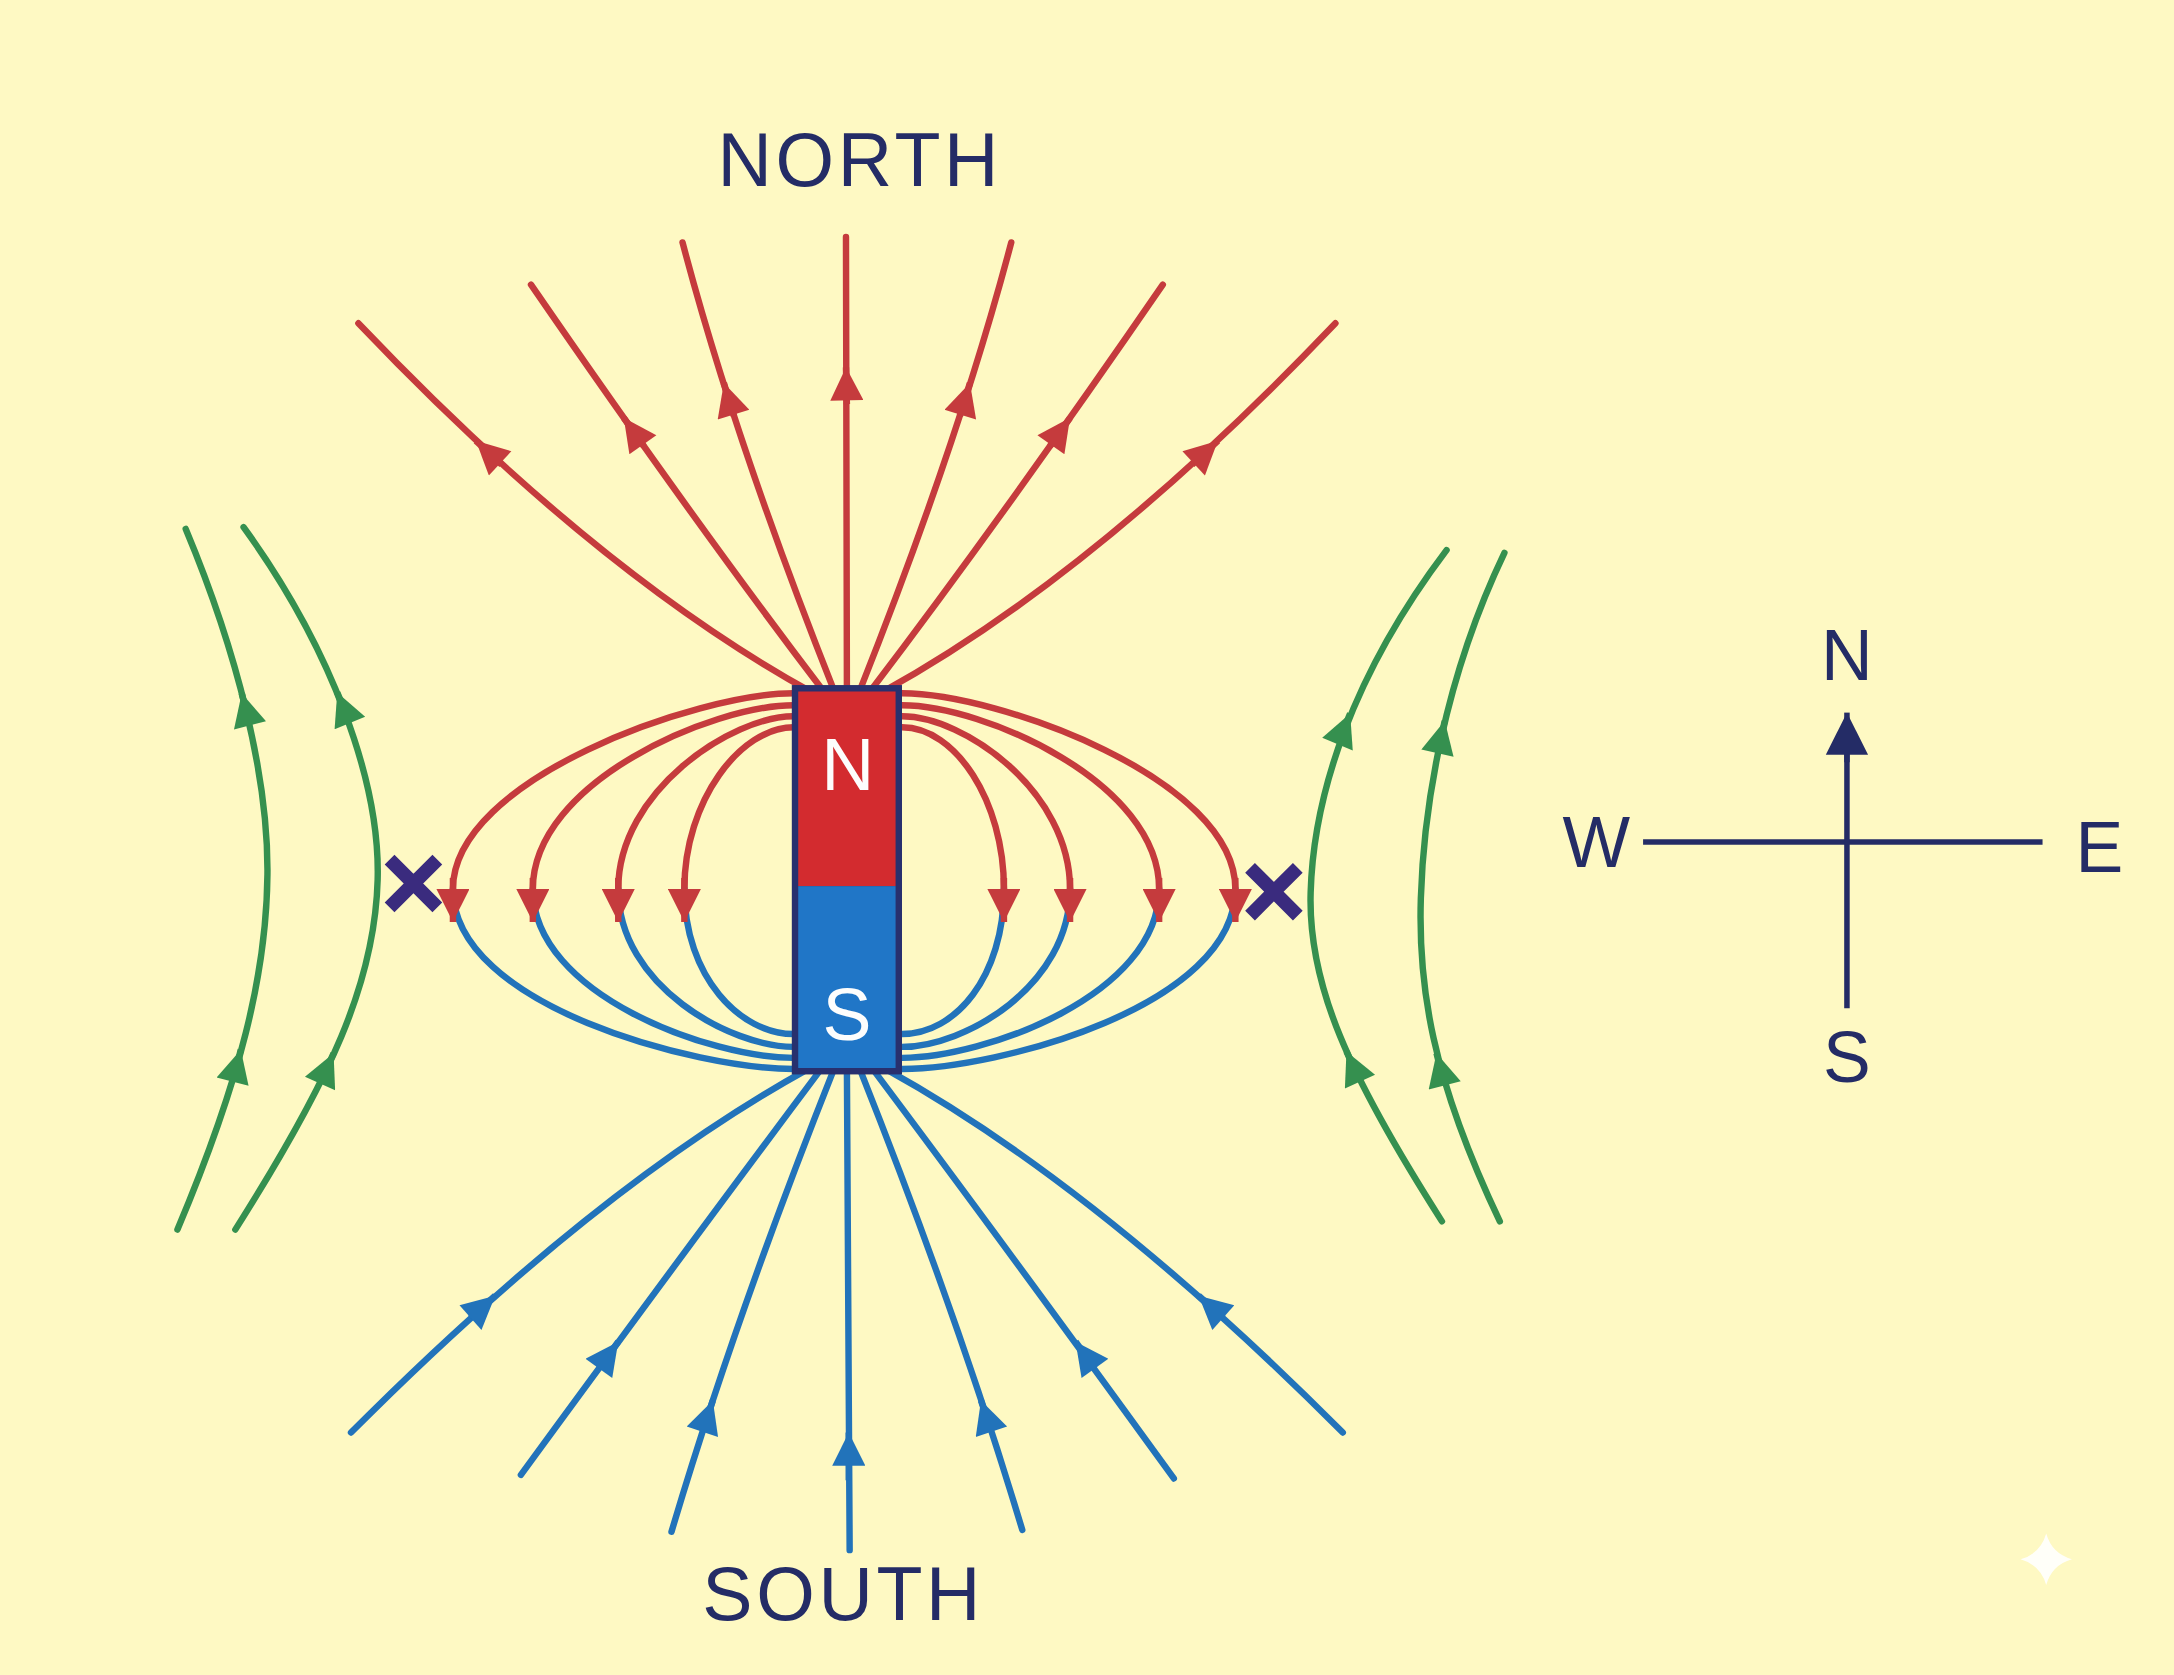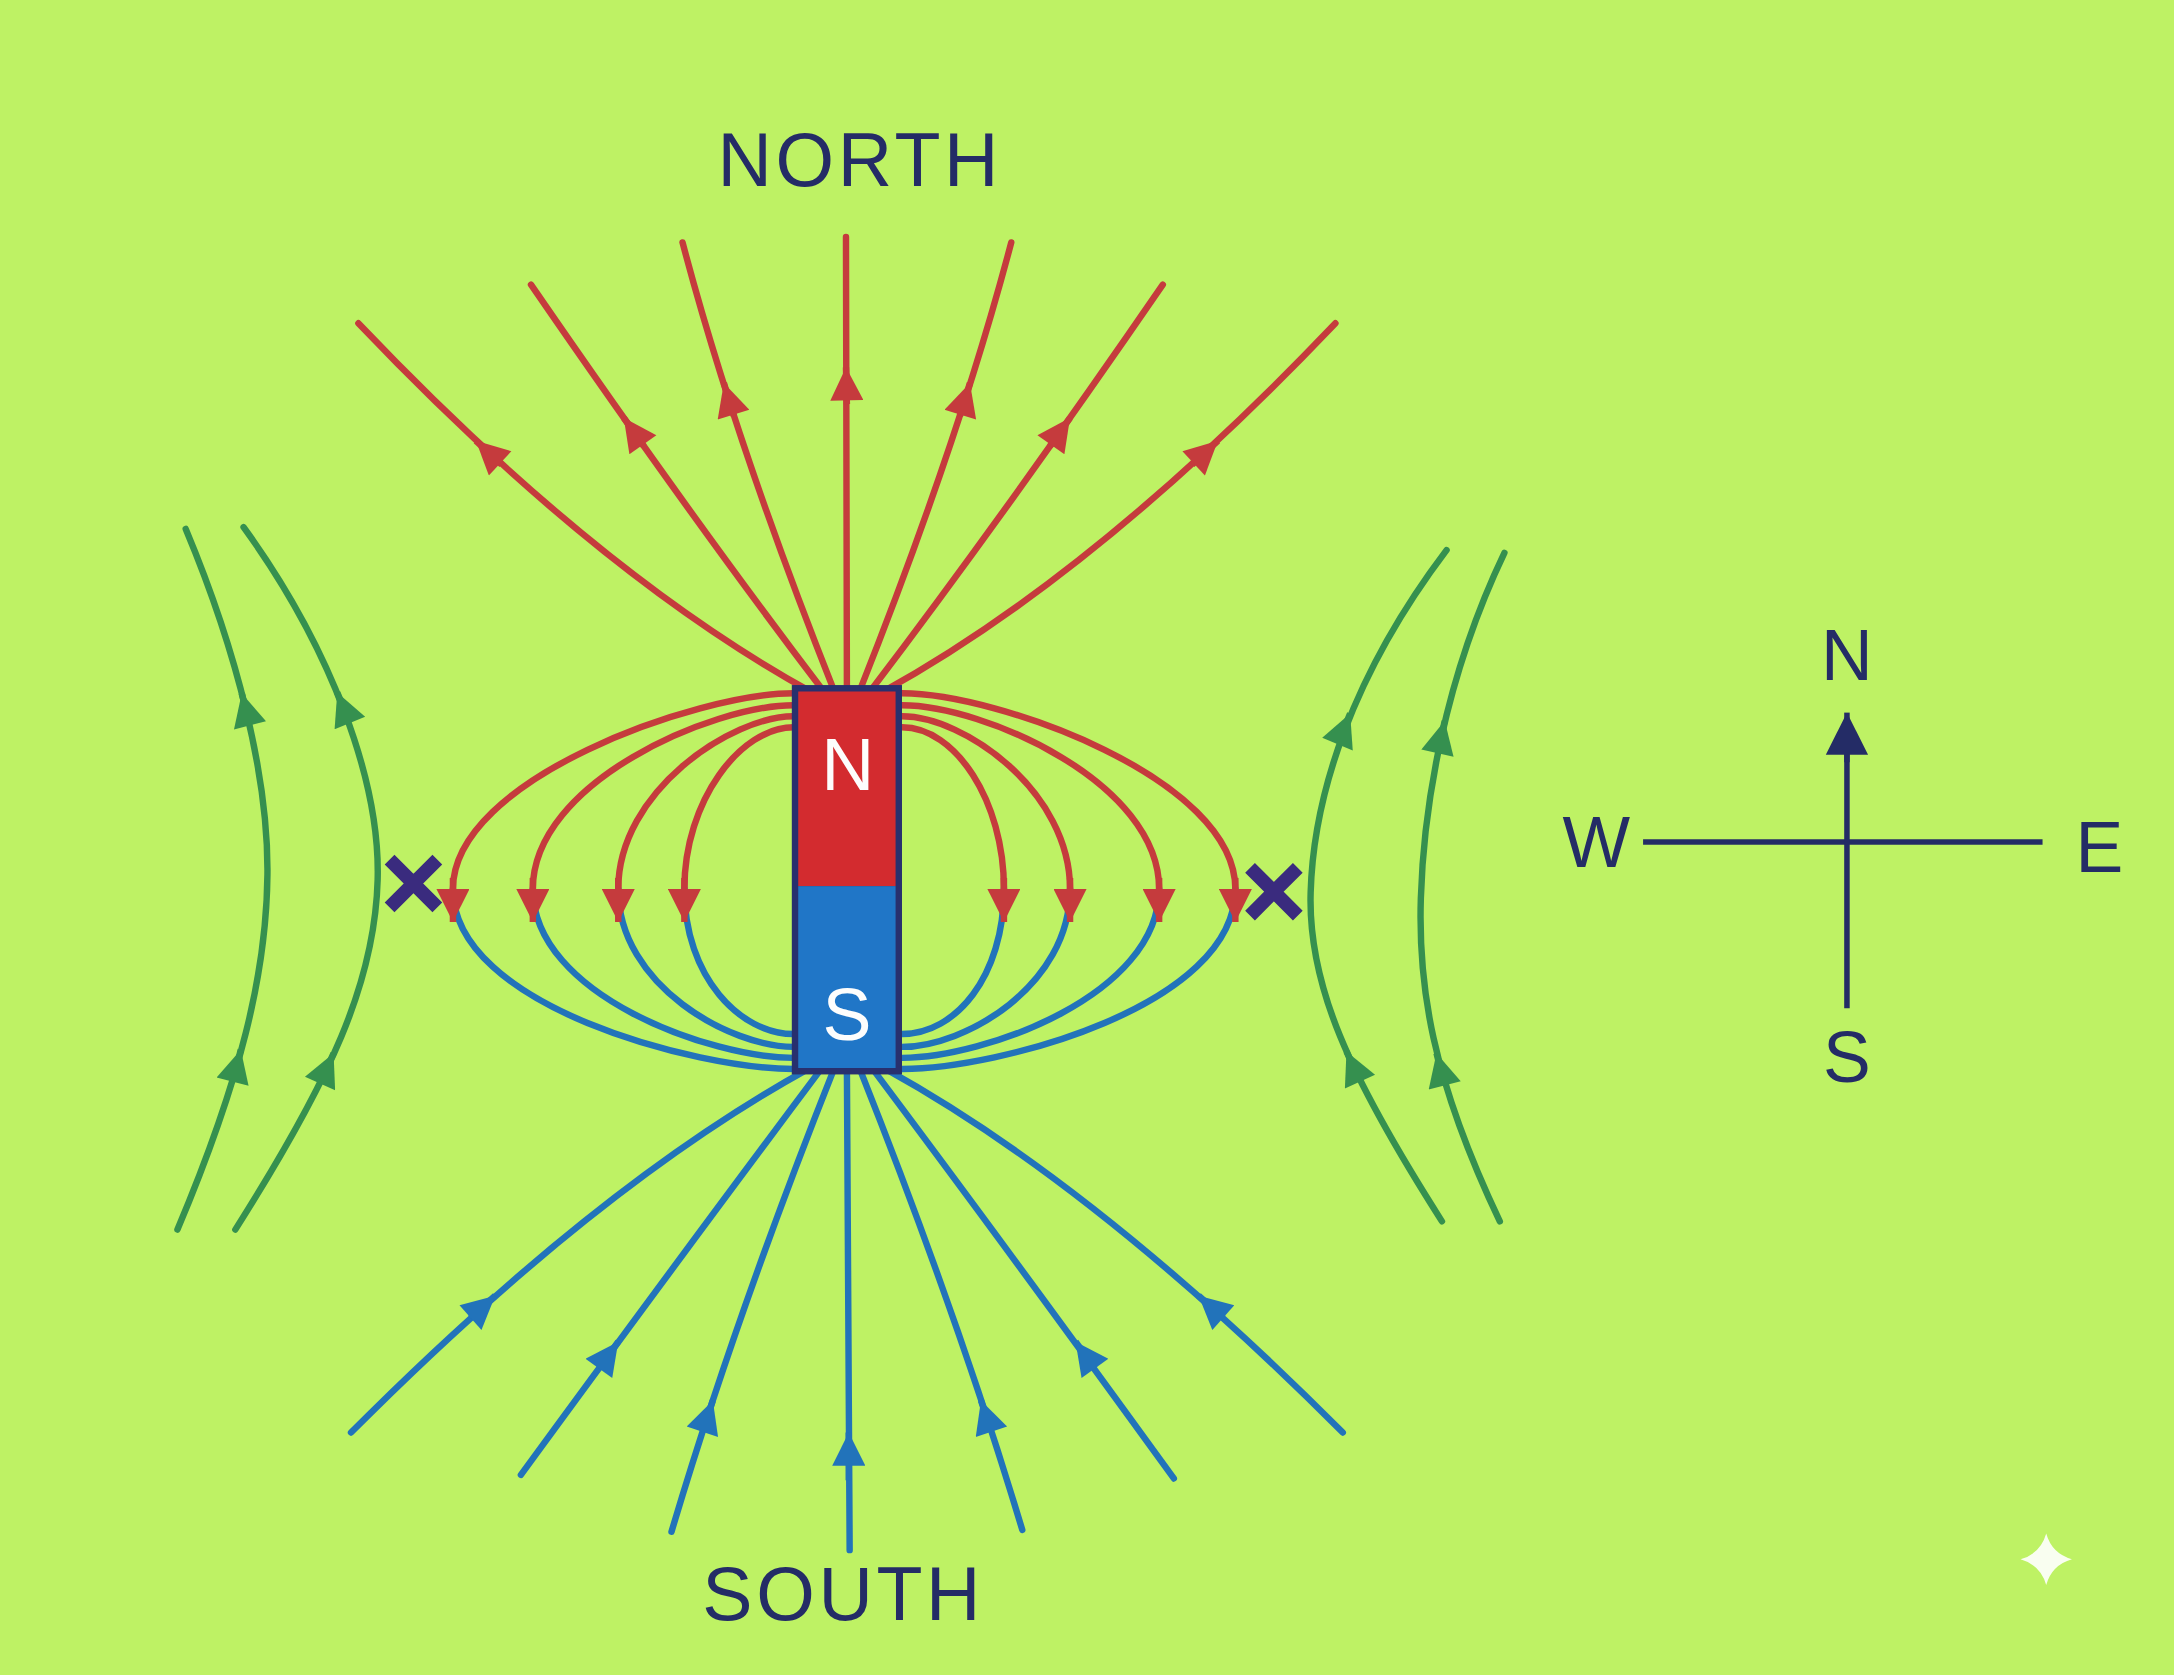--- a/index.html
+++ b/index.html
@@ -6,21 +6,21 @@
   .stage{position:relative;width:2175px;height:1675px;overflow:hidden;}
   svg{position:absolute;left:0;top:0;}
   text{font-family:"Liberation Sans","DejaVu Sans",sans-serif;}
   .big-label{font-weight:500;letter-spacing:4px;}
   .pole-letter{font-weight:500;}
   .compass-letter{font-weight:400;}
 </style>
 </head>
 <body>
 
-<div class="stage" style="background: #bef264;">
+<div class="stage" style="background: #fef9c3;">
   <svg id="diagram" xmlns="http://www.w3.org/2000/svg" width="2175" height="1675" viewBox="0 0 2368 1824">
     <g id="lines-layer">
         <path d="M 884 754 Q 650 625 390 352" fill="none" stroke="#c53b3d" stroke-width="7" stroke-linecap="round"></path>
         <path d="M 896 752 Q 750 560 578 310" fill="none" stroke="#c53b3d" stroke-width="7" stroke-linecap="round"></path>
         <path d="M 908 752 Q 800 480 743 264" fill="none" stroke="#c53b3d" stroke-width="7" stroke-linecap="round"></path>
         <path d="M 922 752 L 921 258" fill="none" stroke="#c53b3d" stroke-width="7" stroke-linecap="round"></path>
         <path d="M 936 752 Q 1044 480 1101 264" fill="none" stroke="#c53b3d" stroke-width="7" stroke-linecap="round"></path>
         <path d="M 948 752 Q 1094 560 1266 310" fill="none" stroke="#c53b3d" stroke-width="7" stroke-linecap="round"></path>
         <path d="M 960 754 Q 1194 625 1454 352" fill="none" stroke="#c53b3d" stroke-width="7" stroke-linecap="round"></path>
         <path d="M 864 792 C 806 792 745 872 745 968" fill="none" stroke="#c53b3d" stroke-width="7" stroke-linecap="round"></path>

